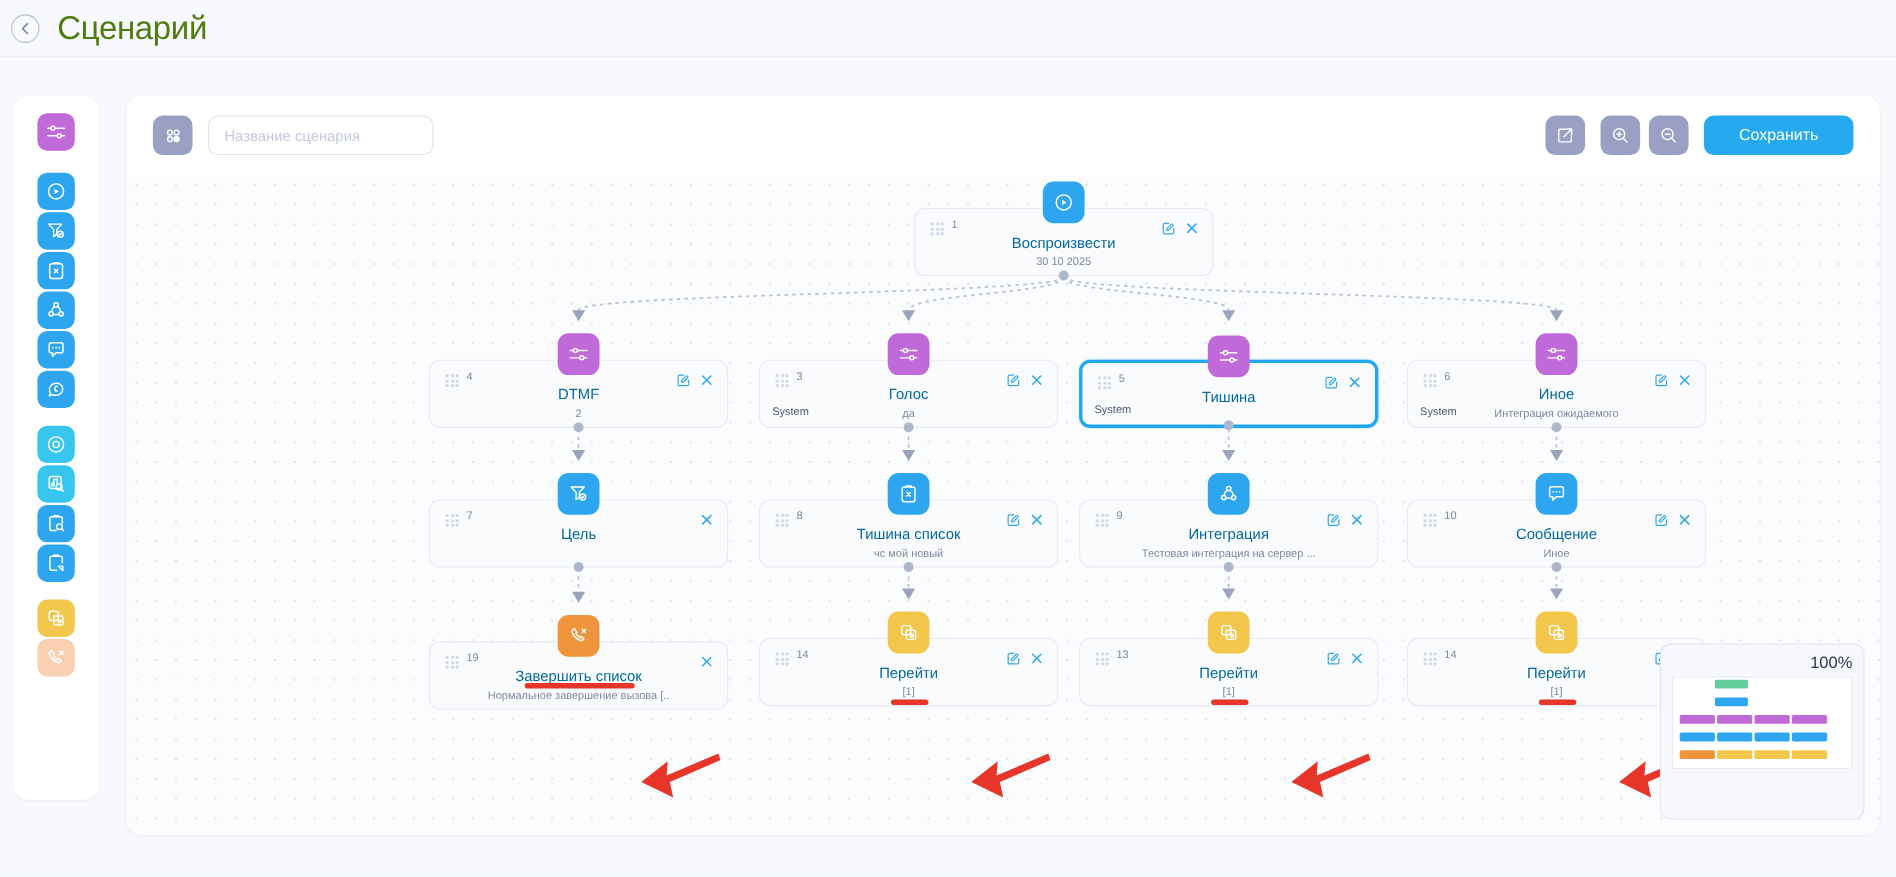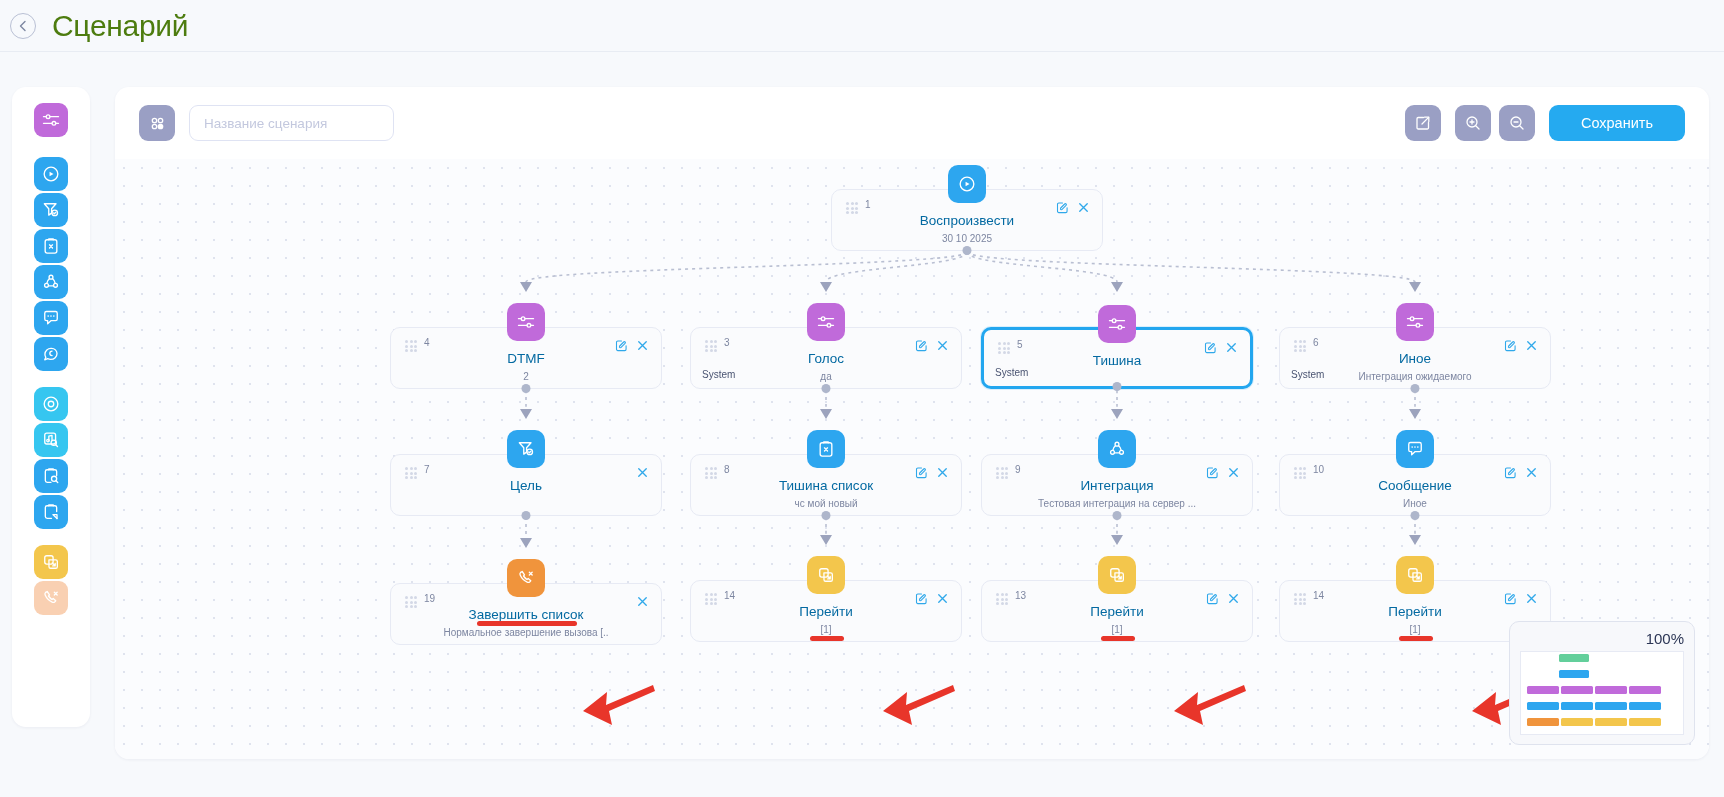--- a/index.html
+++ b/index.html
@@ -221,21 +221,21 @@
     border-radius: 2.5px;
     z-index: 4;
   }
   .red-arrow { position: absolute; z-index: 5; }
   .red-arrow svg { display: block; }
 
   
   .minimap {
     position: absolute;
     right: 14px; bottom: 14px;
-    width: 186px; height: 124px;
+    width: 186px; height: 160px;
     background: #f7f8fb;
     border: 1px solid #dfe3ee;
     border-radius: 10px;
     padding: 8px 10px 10px;
     z-index: 10;
   }
   .minimap-zoom {
     text-align: right;
     font-size: 15px;
     color: #2c3655;

